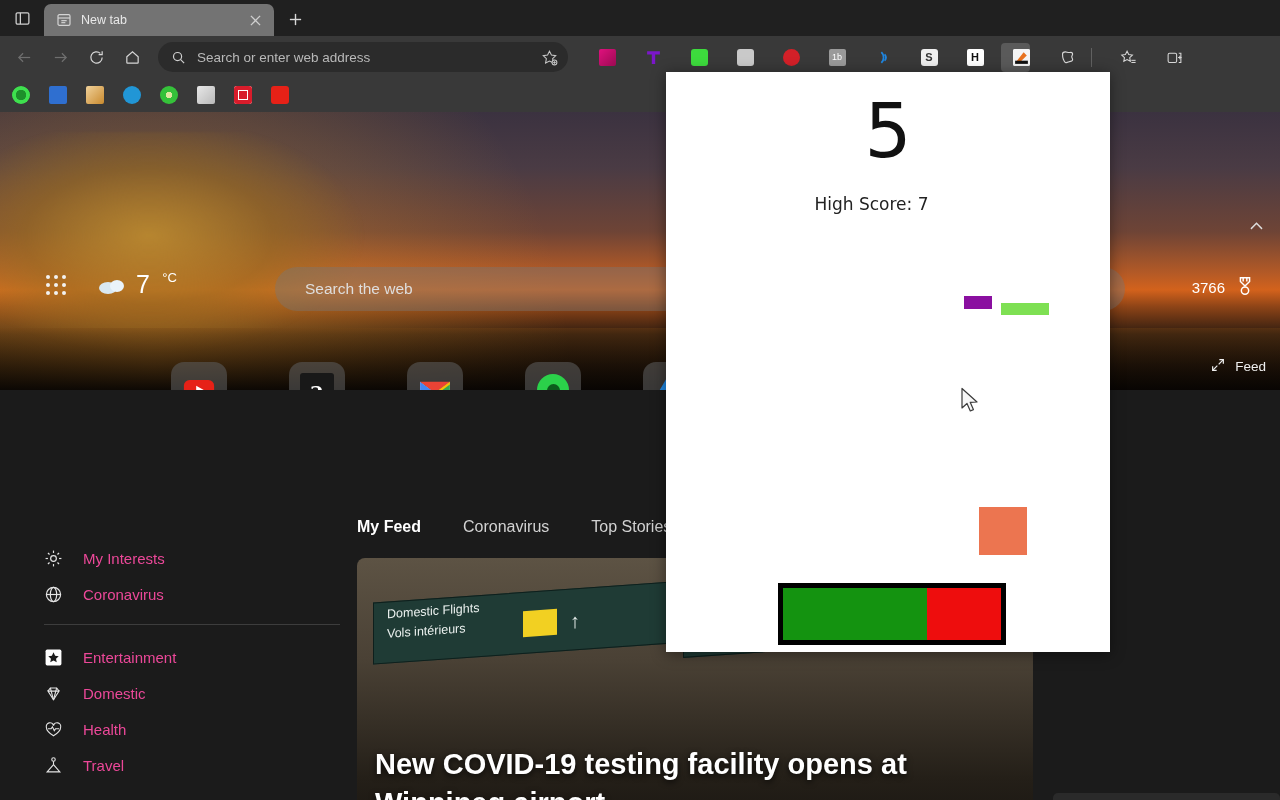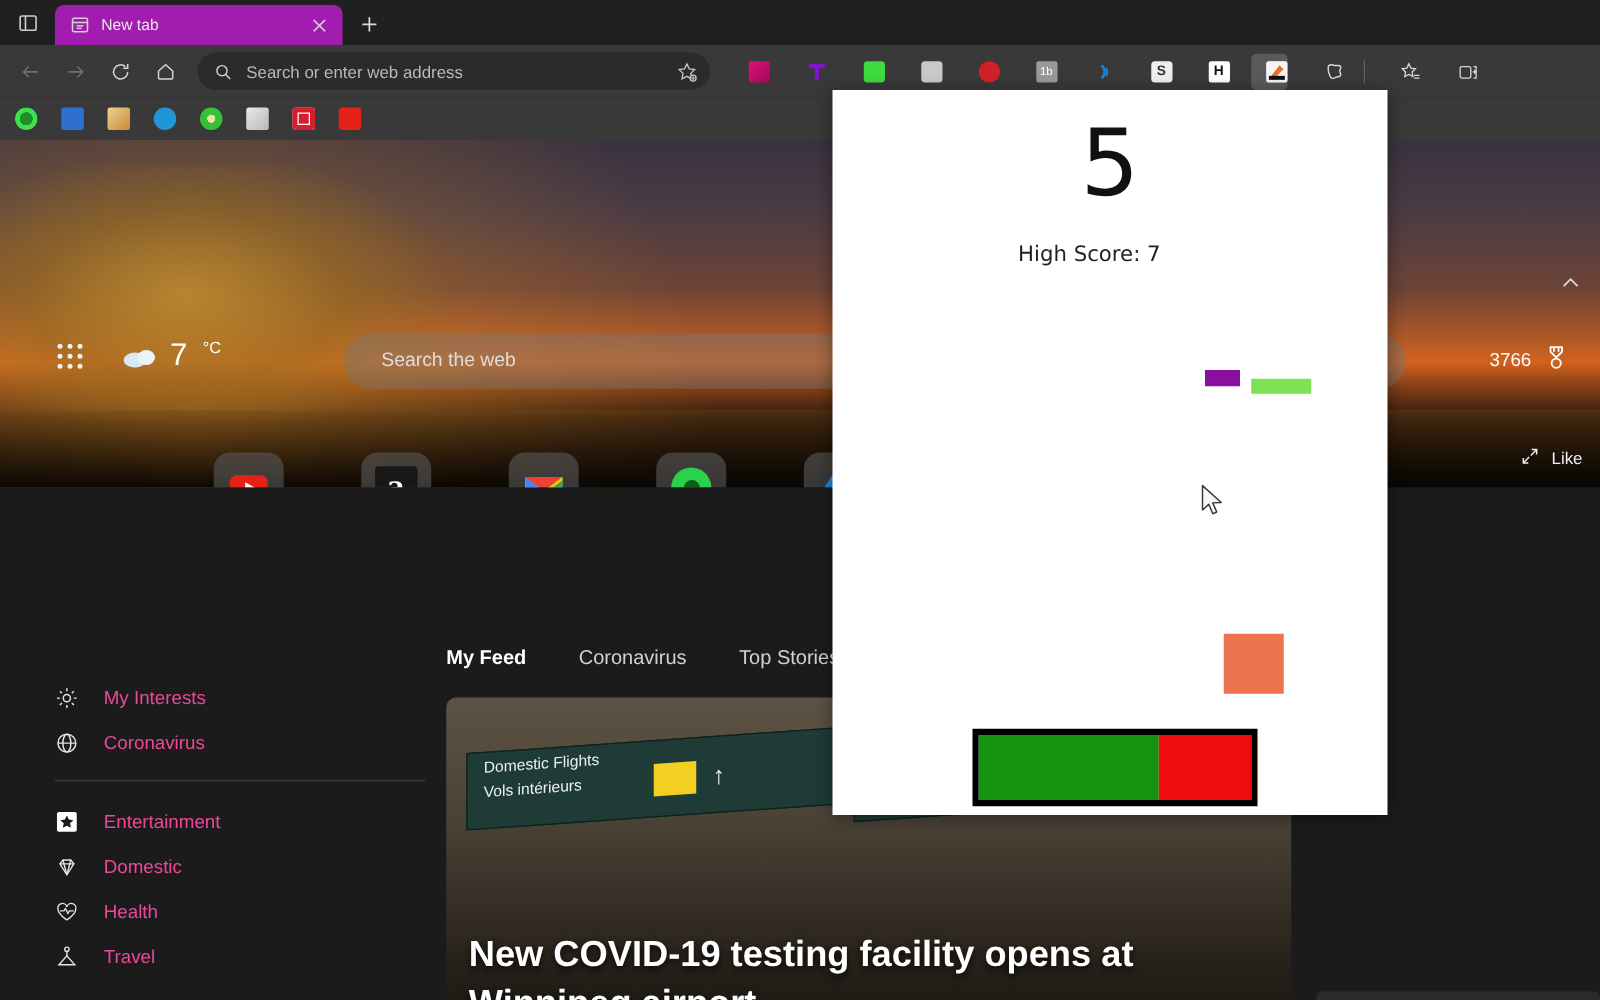--- a/index.html
+++ b/index.html
@@ -19,21 +19,21 @@
     display:flex; align-items:flex-end;
   }
   .tab-side-btn {
     width:44px; height:36px; display:flex; align-items:center; justify-content:center;
     color:#cfcfcf;
   }
   .tab-side-btn svg { width:17px; height:17px; }
   .tab {
     position:relative;
     height:32px; width:230px; margin-bottom:0;
-    background:#a21caf; border-radius:7px 7px 0 0;
+    background:#737373; border-radius:7px 7px 0 0;
     display:flex; align-items:center; padding:0 8px 0 12px; gap:9px;
     color:#e8e8e8; font-size:12.5px;
   }
   .tab .favicon { width:16px; height:16px; flex:0 0 16px; color:#d4d4d4; }
   .tab .favicon svg { width:16px; height:16px; display:block; }
   .tab .title { flex:1; white-space:nowrap; overflow:hidden; text-overflow:ellipsis; }
   .tab .close { width:22px; height:22px; border-radius:4px; display:flex; align-items:center; justify-content:center; color:#cfcfcf; }
   .tab .close svg { width:11px; height:11px; }
   .newtab-plus {
     width:30px; height:30px; margin-left:6px; margin-bottom:2px;
@@ -447,21 +447,21 @@
 
       <div class="hero-like">
         <span>
           <svg viewBox="0 0 24 24" fill="none" stroke="currentColor" stroke-width="1.8">
               <polyline points="4,14 4,20 10,20"></polyline>
               <polyline points="20,10 20,4 14,4"></polyline>
               <line x1="4" y1="20" x2="11" y2="13"></line>
               <line x1="20" y1="4" x2="13" y2="11"></line>
             </svg>
         </span>
-        <span>Like</span>
+        <span>Feed</span>
       </div>
     </div>
 
     <div class="feed-wrap">
 
       <div class="feedtabs">
         <div class="ftab active">My Feed</div>
         <div class="ftab">Coronavirus</div>
         <div class="ftab">Top Stories</div>
       </div>

